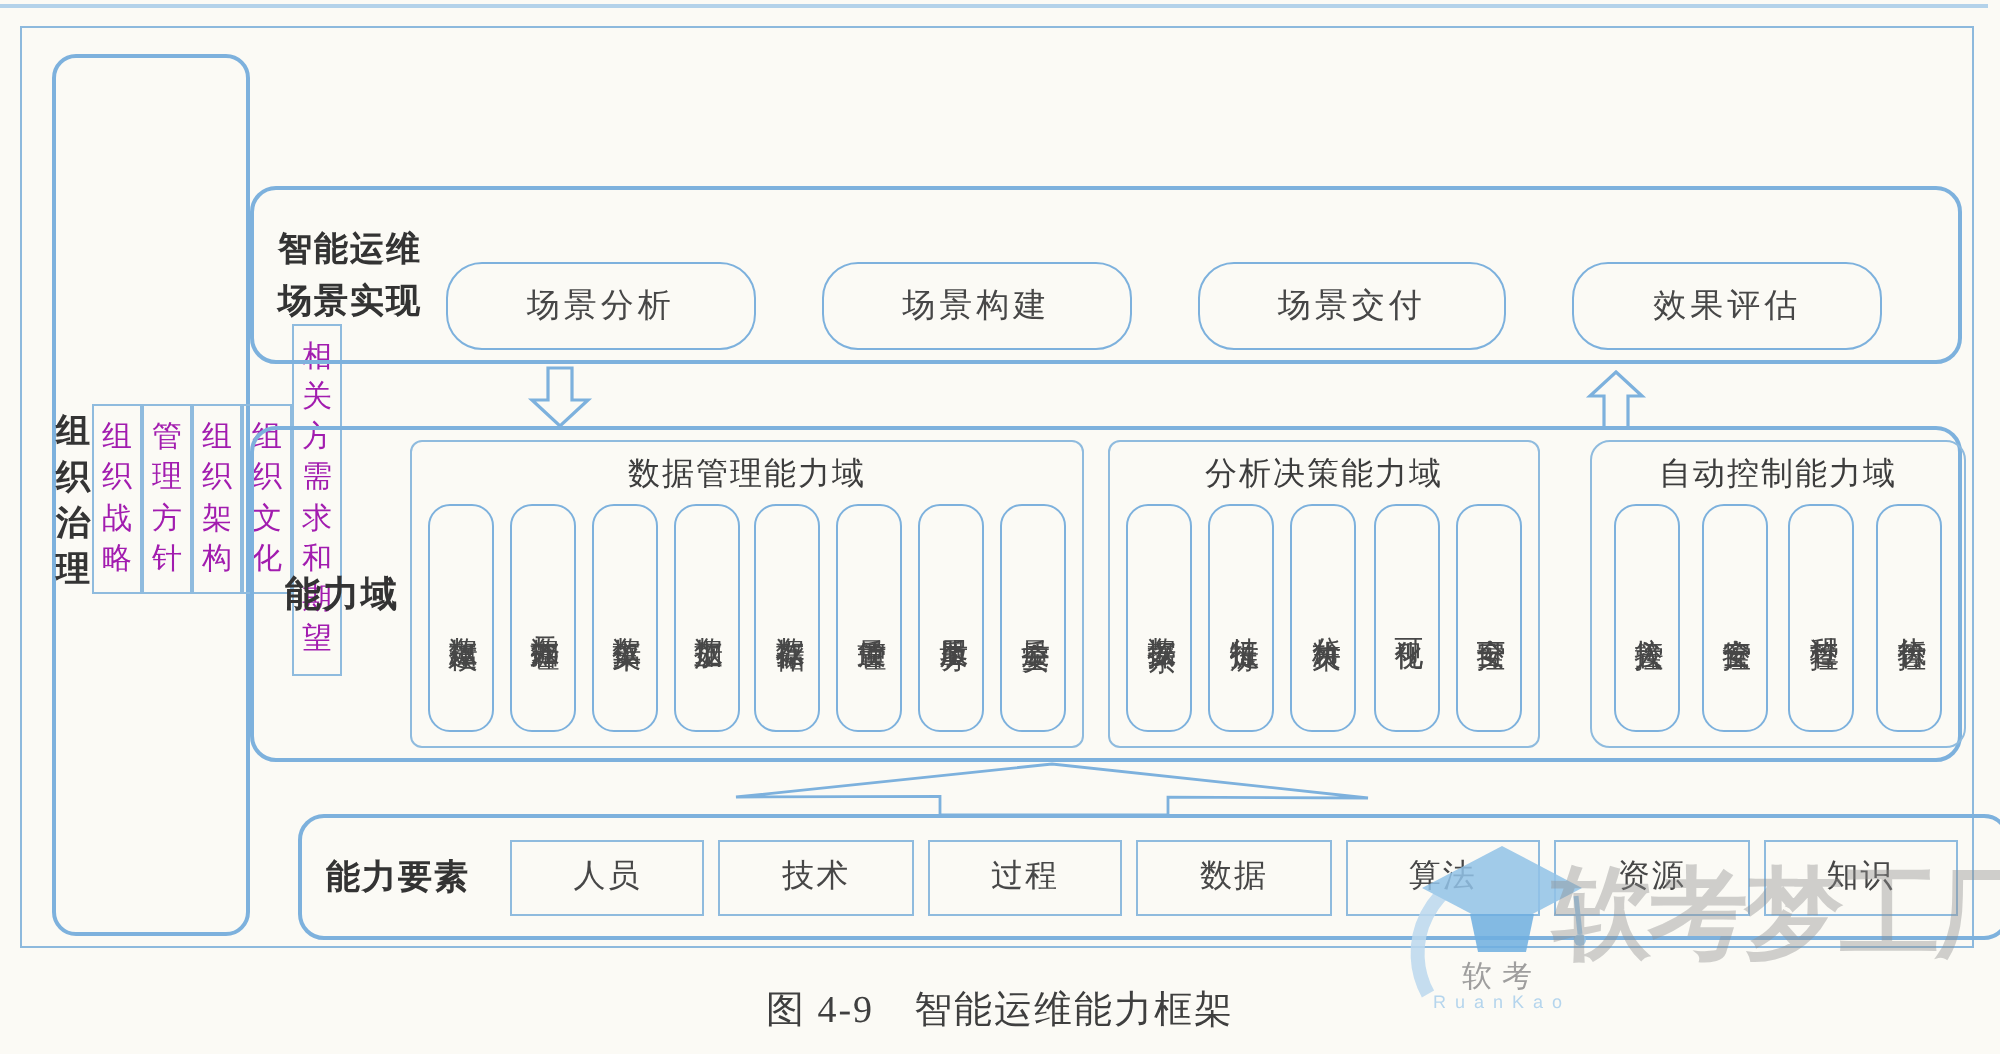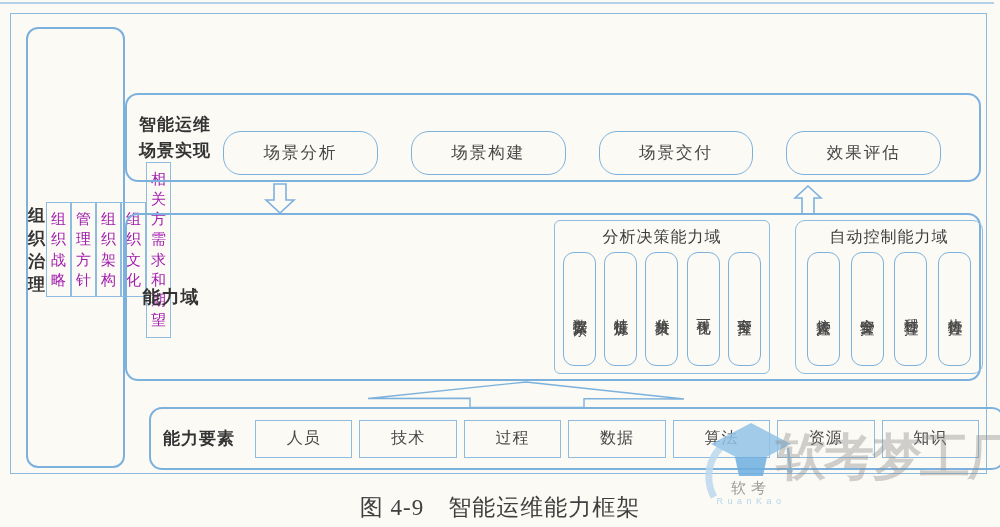--- a/index.html
+++ b/index.html
@@ -60,21 +60,21 @@
     font-size:14.5px; color:#474747; letter-spacing:1px; line-height:1; }
 
   .row-elements { top:407px; height:63px; padding:0 24px 0 12px;margin-left:24px; }
   .row-elements .row-label { width:92px; flex:0 0 92px; }
   .row-elements .hboxes { gap:7px; }
   .row-elements .sq-box { height:38px; }
 
   .arrow-svg { position:absolute; }
 
   .caption { position:absolute; left:0; top:492px; width:1000px; text-align:center;
-    font-size:23px; color:#3f3f3f; font-family:"Liberation Serif", serif; letter-spacing:1px; }
+    font-size:19px; color:#3f3f3f; font-family:"Liberation Serif", serif; letter-spacing:1px; }
 
   .wm-text { position:absolute; left:776px; top:424px; z-index:6;
     font-size:50px; font-weight:bold; color:#8f8f8f; opacity:0.40;
     white-space:nowrap; letter-spacing:-2px; }
   .wm-logo { position:absolute; left:692px; top:419px; z-index:6; opacity:0.85; }
 </style>
 </head>
 <body>
 
 <div class="figure">
@@ -108,20 +108,33 @@
   <svg class="arrow-svg" style="left:263px; top:183px;" width="34" height="31" viewBox="0 0 34 31">
     <path d="M11 1 H23 V17 H31 L17 30 L3 17 H11 Z" fill="none" stroke="#7db1dd" stroke-width="1.6"></path>
   </svg>
   <svg class="arrow-svg" style="left:792px; top:185px;" width="32" height="30" viewBox="0 0 32 30">
     <path d="M16 1 L29 13 H22 V29 H10 V13 H3 Z" fill="none" stroke="#7db1dd" stroke-width="1.6"></path>
   </svg>
 
   <section class="row row-capability">
     <div class="cap-label">能力域</div>
 
+    <div class="cap-group cap-group-1">
+      <div class="cap-title">数据管理能力域</div>
+      <div class="vboxes">
+        <div class="v-box">数据建模</div>
+        <div class="v-box">元数据管理</div>
+        <div class="v-box">数据采集</div>
+        <div class="v-box">数据加工</div>
+        <div class="v-box">数据存储</div>
+        <div class="v-box">质量管理</div>
+        <div class="v-box">质量服务</div>
+        <div class="v-box">质量安全</div>
+      </div>
+    </div>
 
     <div class="cap-group cap-group-2">
       <div class="cap-title">分析决策能力域</div>
       <div class="vboxes">
         <div class="v-box">数据探索</div>
         <div class="v-box">特征提炼</div>
         <div class="v-box">分析决策</div>
         <div class="v-box">可视化</div>
         <div class="v-box">安全可控</div>
       </div>

